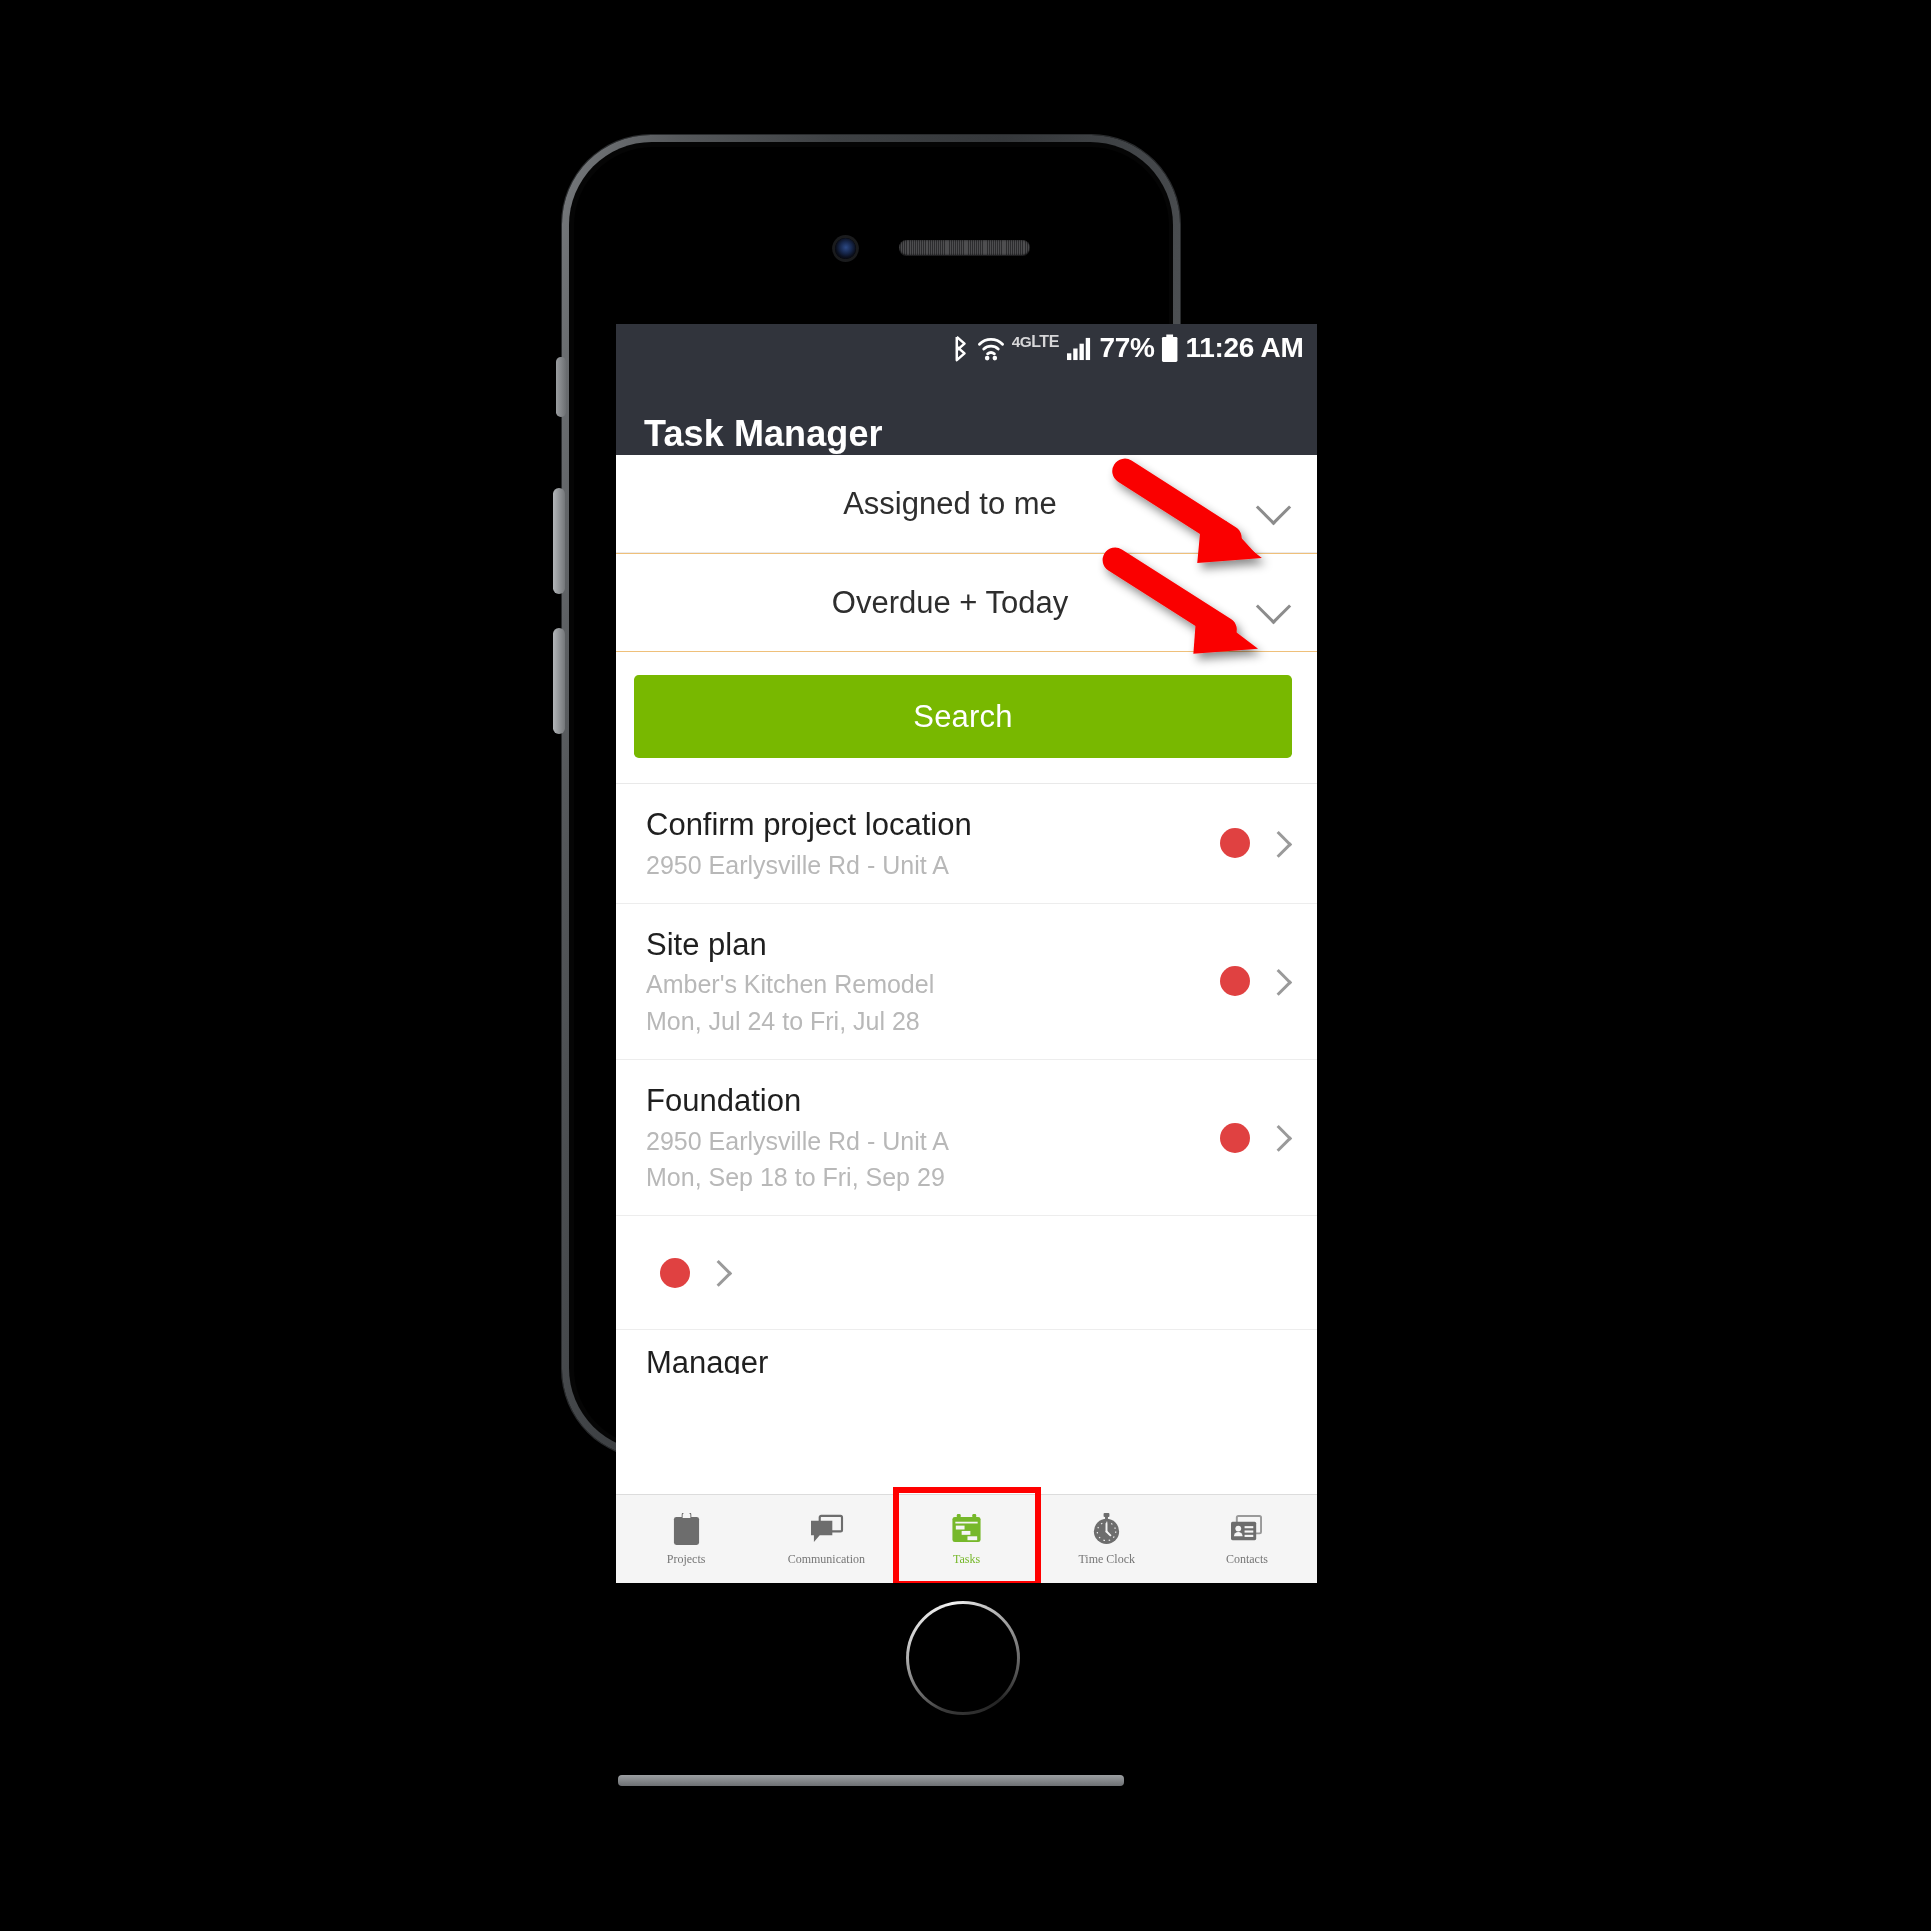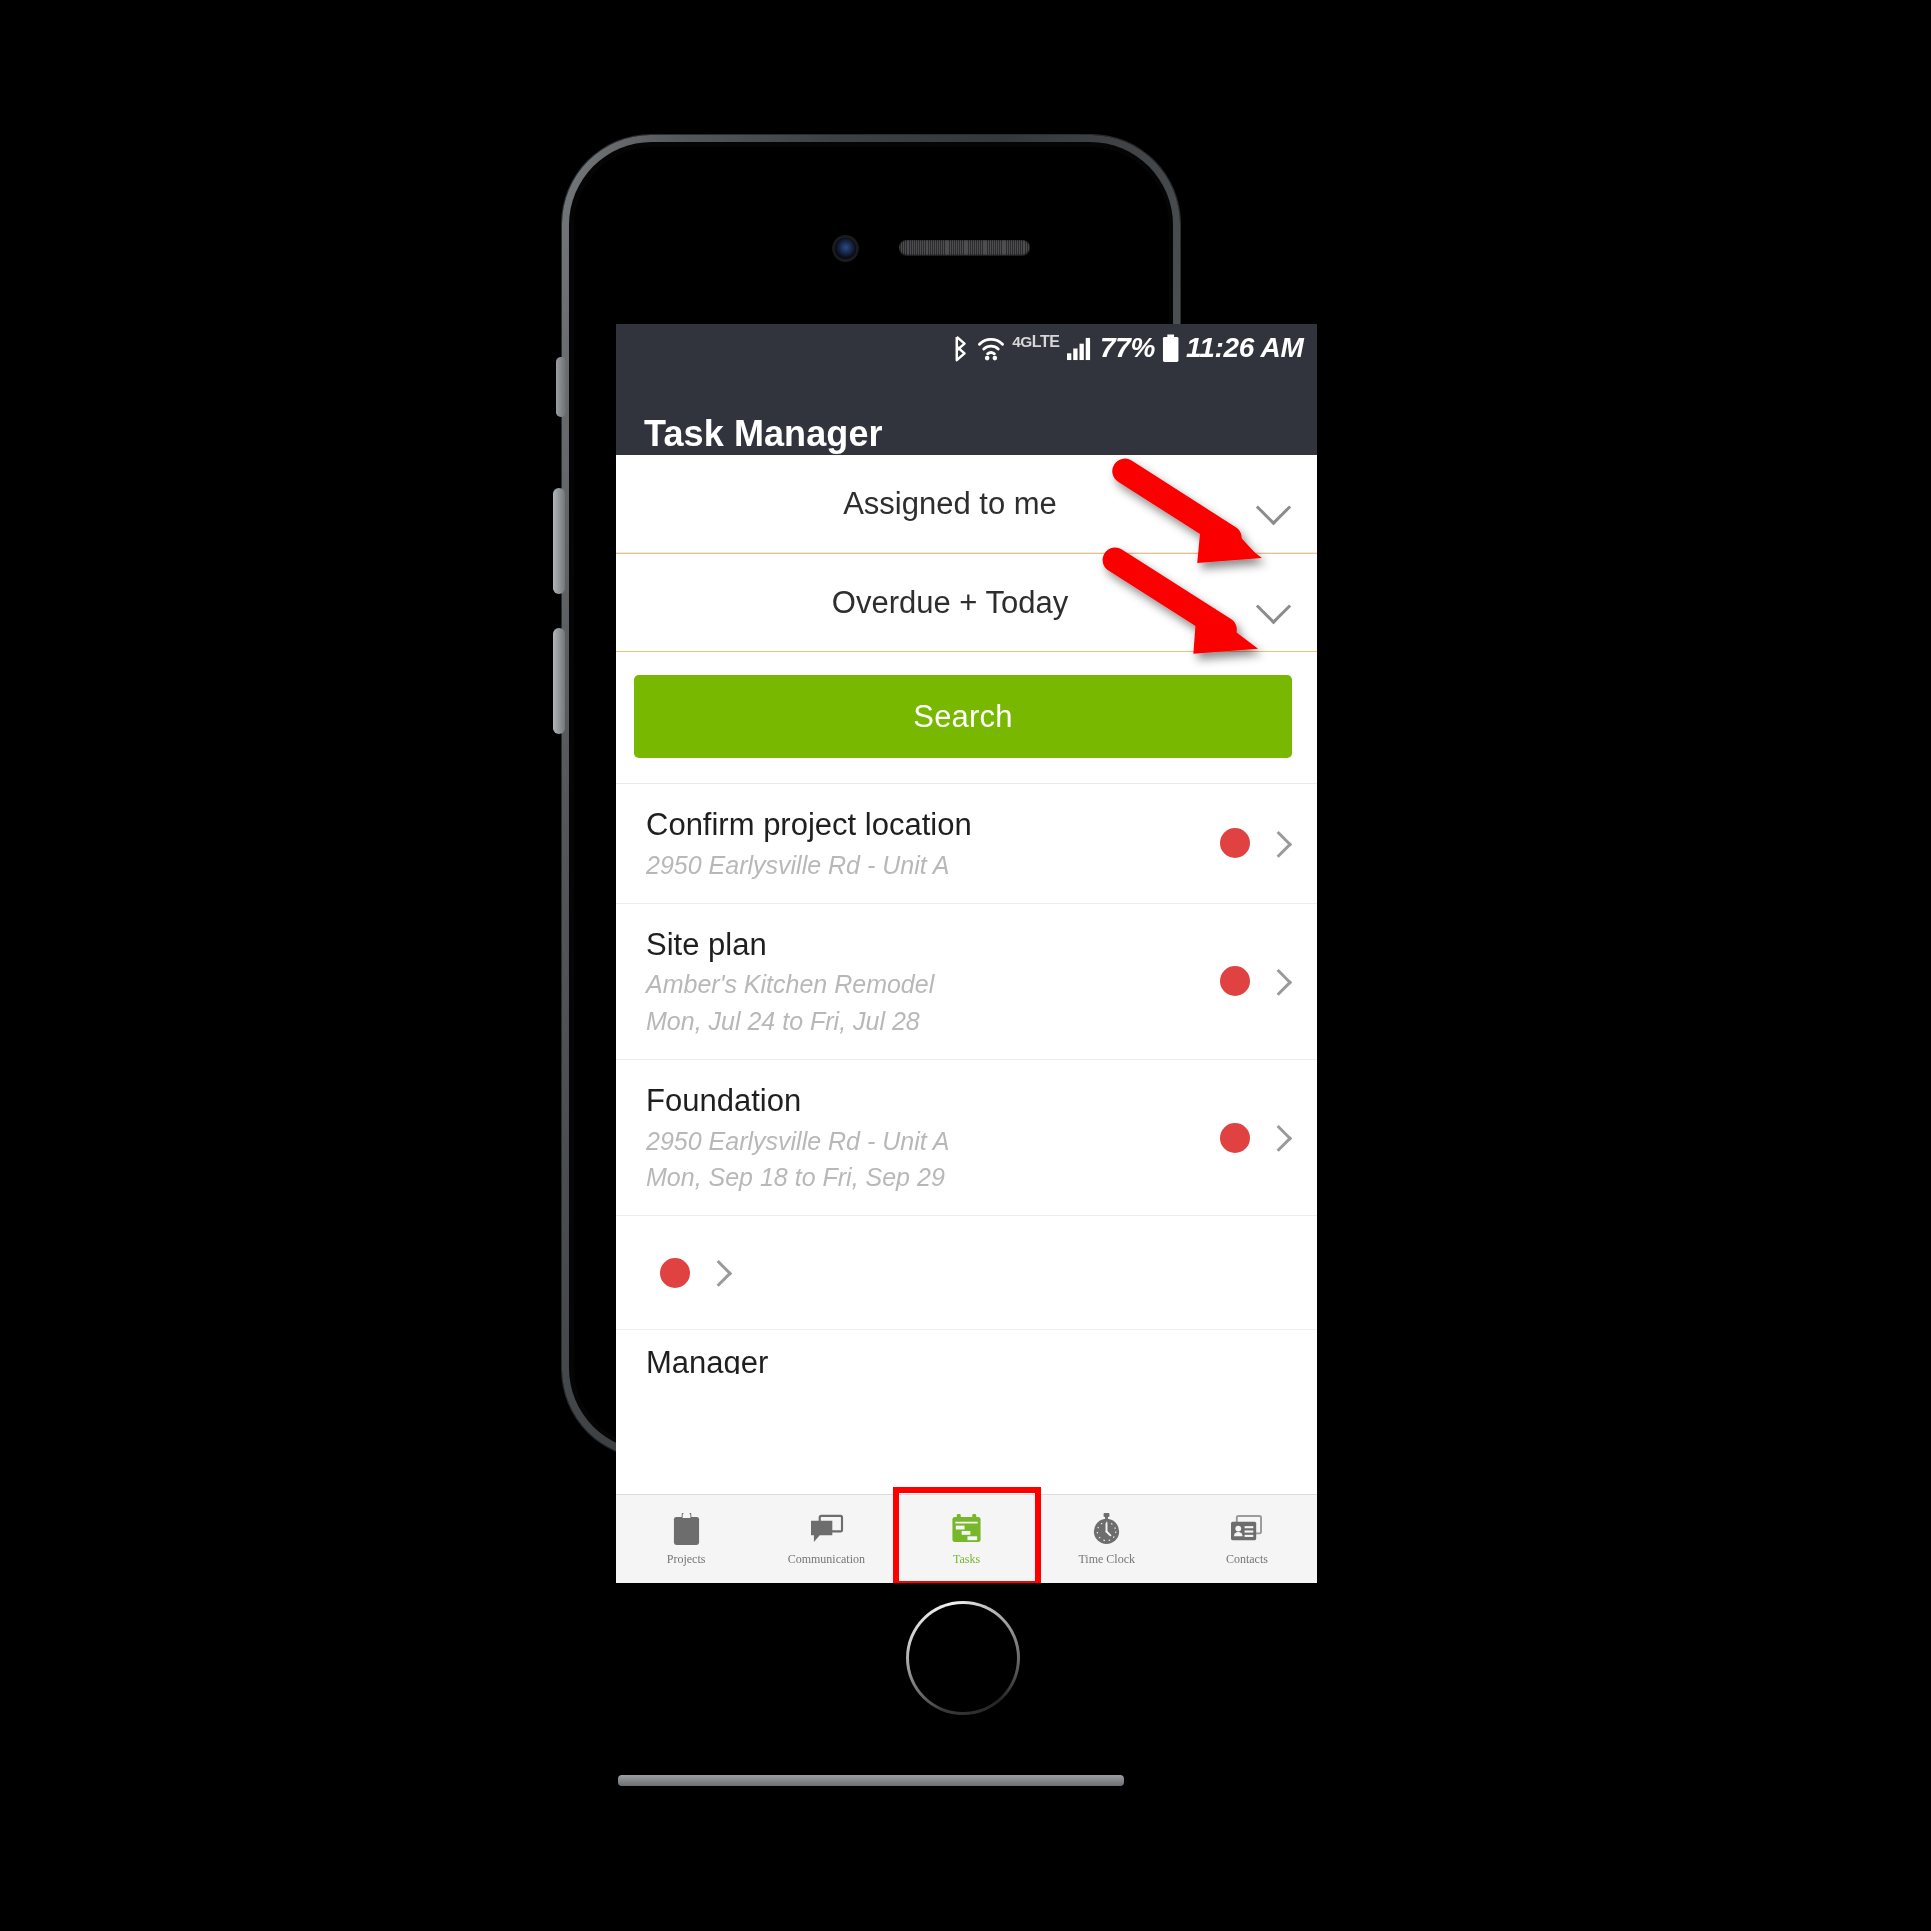--- a/index.html
+++ b/index.html
@@ -83,21 +83,21 @@
     overflow:hidden;
   }
 
   
   .statusbar{
     height:48px; background:#31343c;
     display:flex; align-items:center; justify-content:flex-end;
     padding-right:13.5px; gap:6.8px;
   }
   .sb-icon{ display:flex; align-items:center; }
-  .sb-text{ color:#fff; font-size:28px; font-weight:700; letter-spacing:-0.3px; line-height:1;font-style:italic; }
+  .sb-text{ color:#fff; font-size:28px; font-weight:700; letter-spacing:-0.3px; line-height:1; }
   .sb-lte{ color:#d7d7d9; font-size:15.4px; font-weight:700; letter-spacing:-0.5px; position:relative; top:-5.8px;}
 
   
   .appbar{
     height:83px; background:#31343c;
     display:flex; align-items:flex-end; padding-left:28px;
   }
   .appbar-title{ color:#fff; font-size:36px; font-weight:700; letter-spacing:0.1px; }
 
   
@@ -136,21 +136,21 @@
   .tasklist{ background:#fff; }
   .task-row{
     display:flex; align-items:center;
     padding:21px 25px 21px 30px;
     border-bottom:1px solid #ededed;
     min-height:114px;
     background:#fff;
   }
   .task-main{ flex:1; min-width:0; }
   .task-title{ font-size:31px; color:#1f1f1f; line-height:1.28; }
-  .task-sub{ font-size:25px; color:#b8b8b8; line-height:1.32; margin-top:3.9px;font-style:italic; }
+  .task-sub{ font-size:25px; color:#b8b8b8; line-height:1.32; margin-top:3.9px; }
   .task-right{ display:flex; align-items:center; gap:17.4px; padding-left:13.5px; }
   .status-dot{ width:30px; height:30px; border-radius:50%; background:#e04141; }
   .chev-right{ width:25px; height:29px; position:relative; }
   .chev-right::before{
     content:""; position:absolute; left:1.9px; top:5.8px;
     width:16.4px; height:16.4px;
     border-right:3.9px solid #9a9a9a; border-top:3.9px solid #9a9a9a;
     transform:rotate(45deg);
   }
   .task-row.partial{ min-height:auto; padding-bottom:0; border-bottom:none; height:44px; overflow:hidden; }

